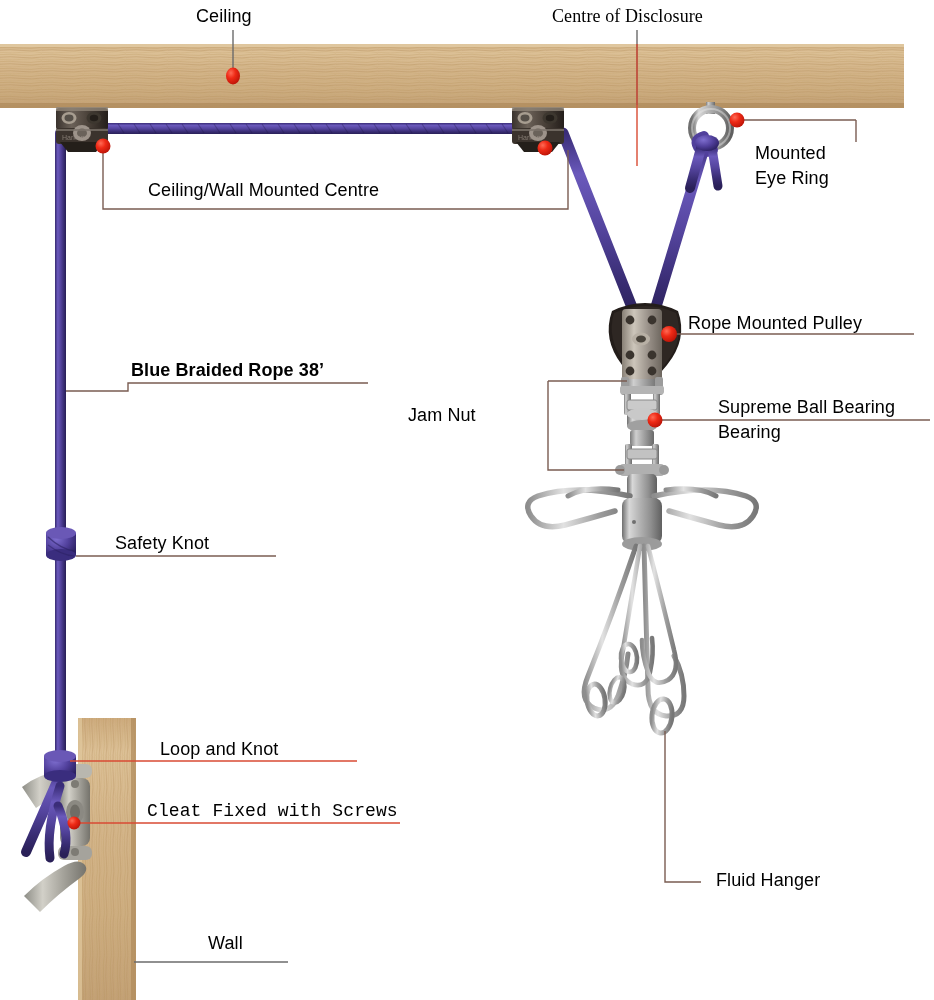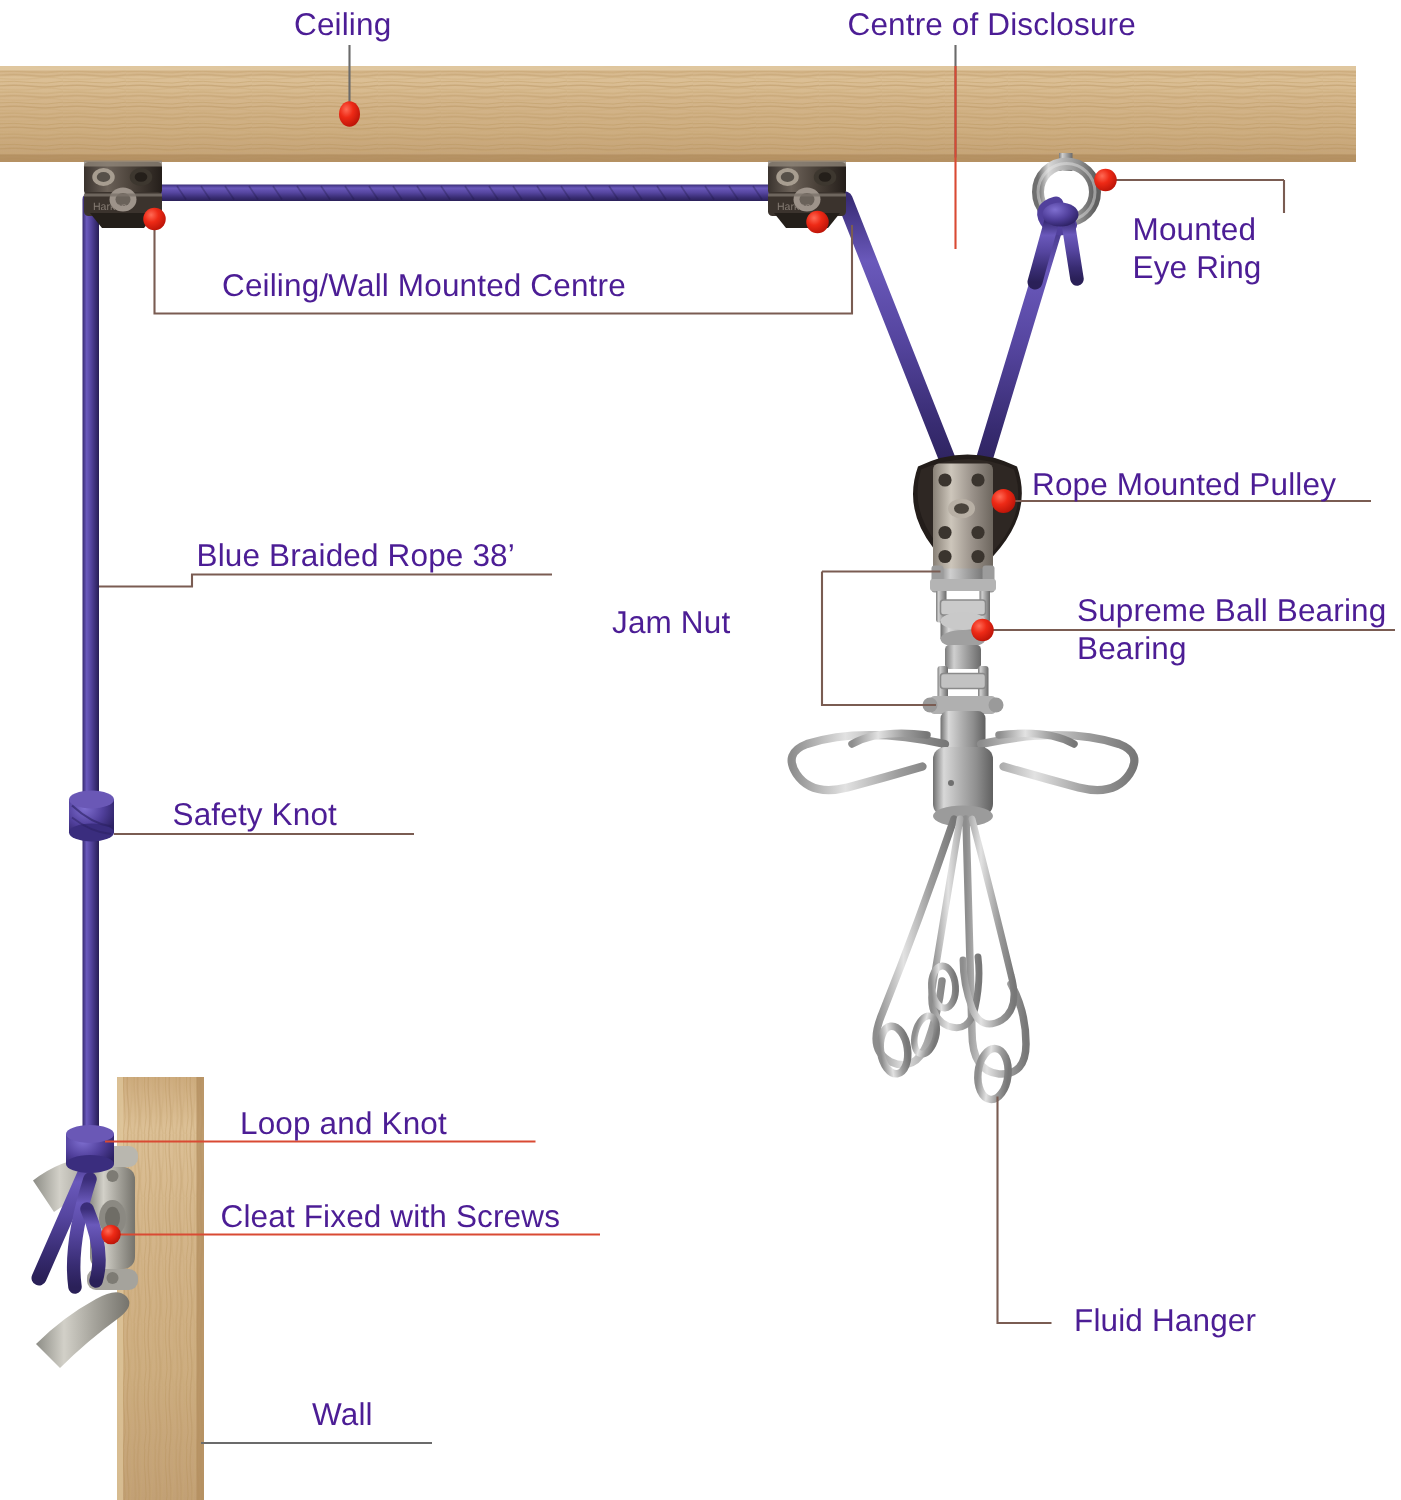--- a/index.html
+++ b/index.html
@@ -6,22 +6,22 @@
   html,body{margin:0;padding:0;background:#ffffff;}
   body{
     font-family:"Liberation Sans", sans-serif;
     width:934px;height:1000px;overflow:hidden;position:relative;
     -webkit-font-smoothing:antialiased;
   }
   #stage{position:relative;width:934px;height:1000px;background:#fff;overflow:hidden;}
   #art{position:absolute;left:0;top:0;width:934px;height:1000px;}
   .lbl{
     position:absolute;
-    color:#4c1d95;
-    font-size:21px;
+    color:#000000;
+    font-size:18px;
     line-height:25px;
     white-space:nowrap;
     font-family:"Liberation Sans", sans-serif;
     letter-spacing:.1px;
   }
 </style>
 </head>
 <body>
 
 <div id="stage">
@@ -351,43 +351,43 @@
       <circle cx="103" cy="146" r="7.5" fill="url(#redDot)"></circle>
       <circle cx="545" cy="148" r="7.5" fill="url(#redDot)"></circle>
       <circle cx="669" cy="334" r="8" fill="url(#redDot)"></circle>
       <circle cx="655" cy="420" r="7.5" fill="url(#redDot)"></circle>
       <circle cx="74" cy="823" r="6.5" fill="url(#redDot)"></circle>
     </g>
   </svg>
 
   <div class="lbl" style="left:196px;top:4px;">Ceiling</div>
 
-  <div class="lbl" style="left:565px;top:4px;">Centre of Disclosure</div>
+  <div class="lbl" style="left:552px;top:4px;font-family:Liberation Serif, serif;">Centre of Disclosure</div>
 
   <div class="lbl" style="left:755px;top:141px;">
     <div>Mounted</div>
     <div>Eye Ring</div>
   </div>
 
   <div class="lbl" style="left:148px;top:178px;">Ceiling/Wall Mounted Centre</div>
 
   <div class="lbl" style="left:688px;top:311px;text-align:right;">Rope Mounted Pulley</div>
 
-  <div class="lbl" style="left:131px;top:358px;">Blue Braided Rope 38’</div>
+  <div class="lbl" style="left:131px;top:358px;font-weight:bold;">Blue Braided Rope 38’</div>
 
   <div class="lbl" style="left:408px;top:403px;">Jam Nut</div>
 
   <div class="lbl" style="left:718px;top:395px;">
     <div>Supreme Ball Bearing</div>
     <div>Bearing</div>
   </div>
 
   <div class="lbl" style="left:115px;top:531px;">Safety Knot</div>
 
   <div class="lbl" style="left:160px;top:737px;">Loop and Knot</div>
 
-  <div class="lbl" style="left:147px;top:799px;">Cleat Fixed with Screws</div>
+  <div class="lbl" style="left:147px;top:799px;font-family:Liberation Mono, monospace;">Cleat Fixed with Screws</div>
 
   <div class="lbl" style="left:716px;top:868px;">Fluid Hanger</div>
 
   <div class="lbl" style="left:208px;top:931px;">Wall</div>
 
 </div>
 
 </body></html>

